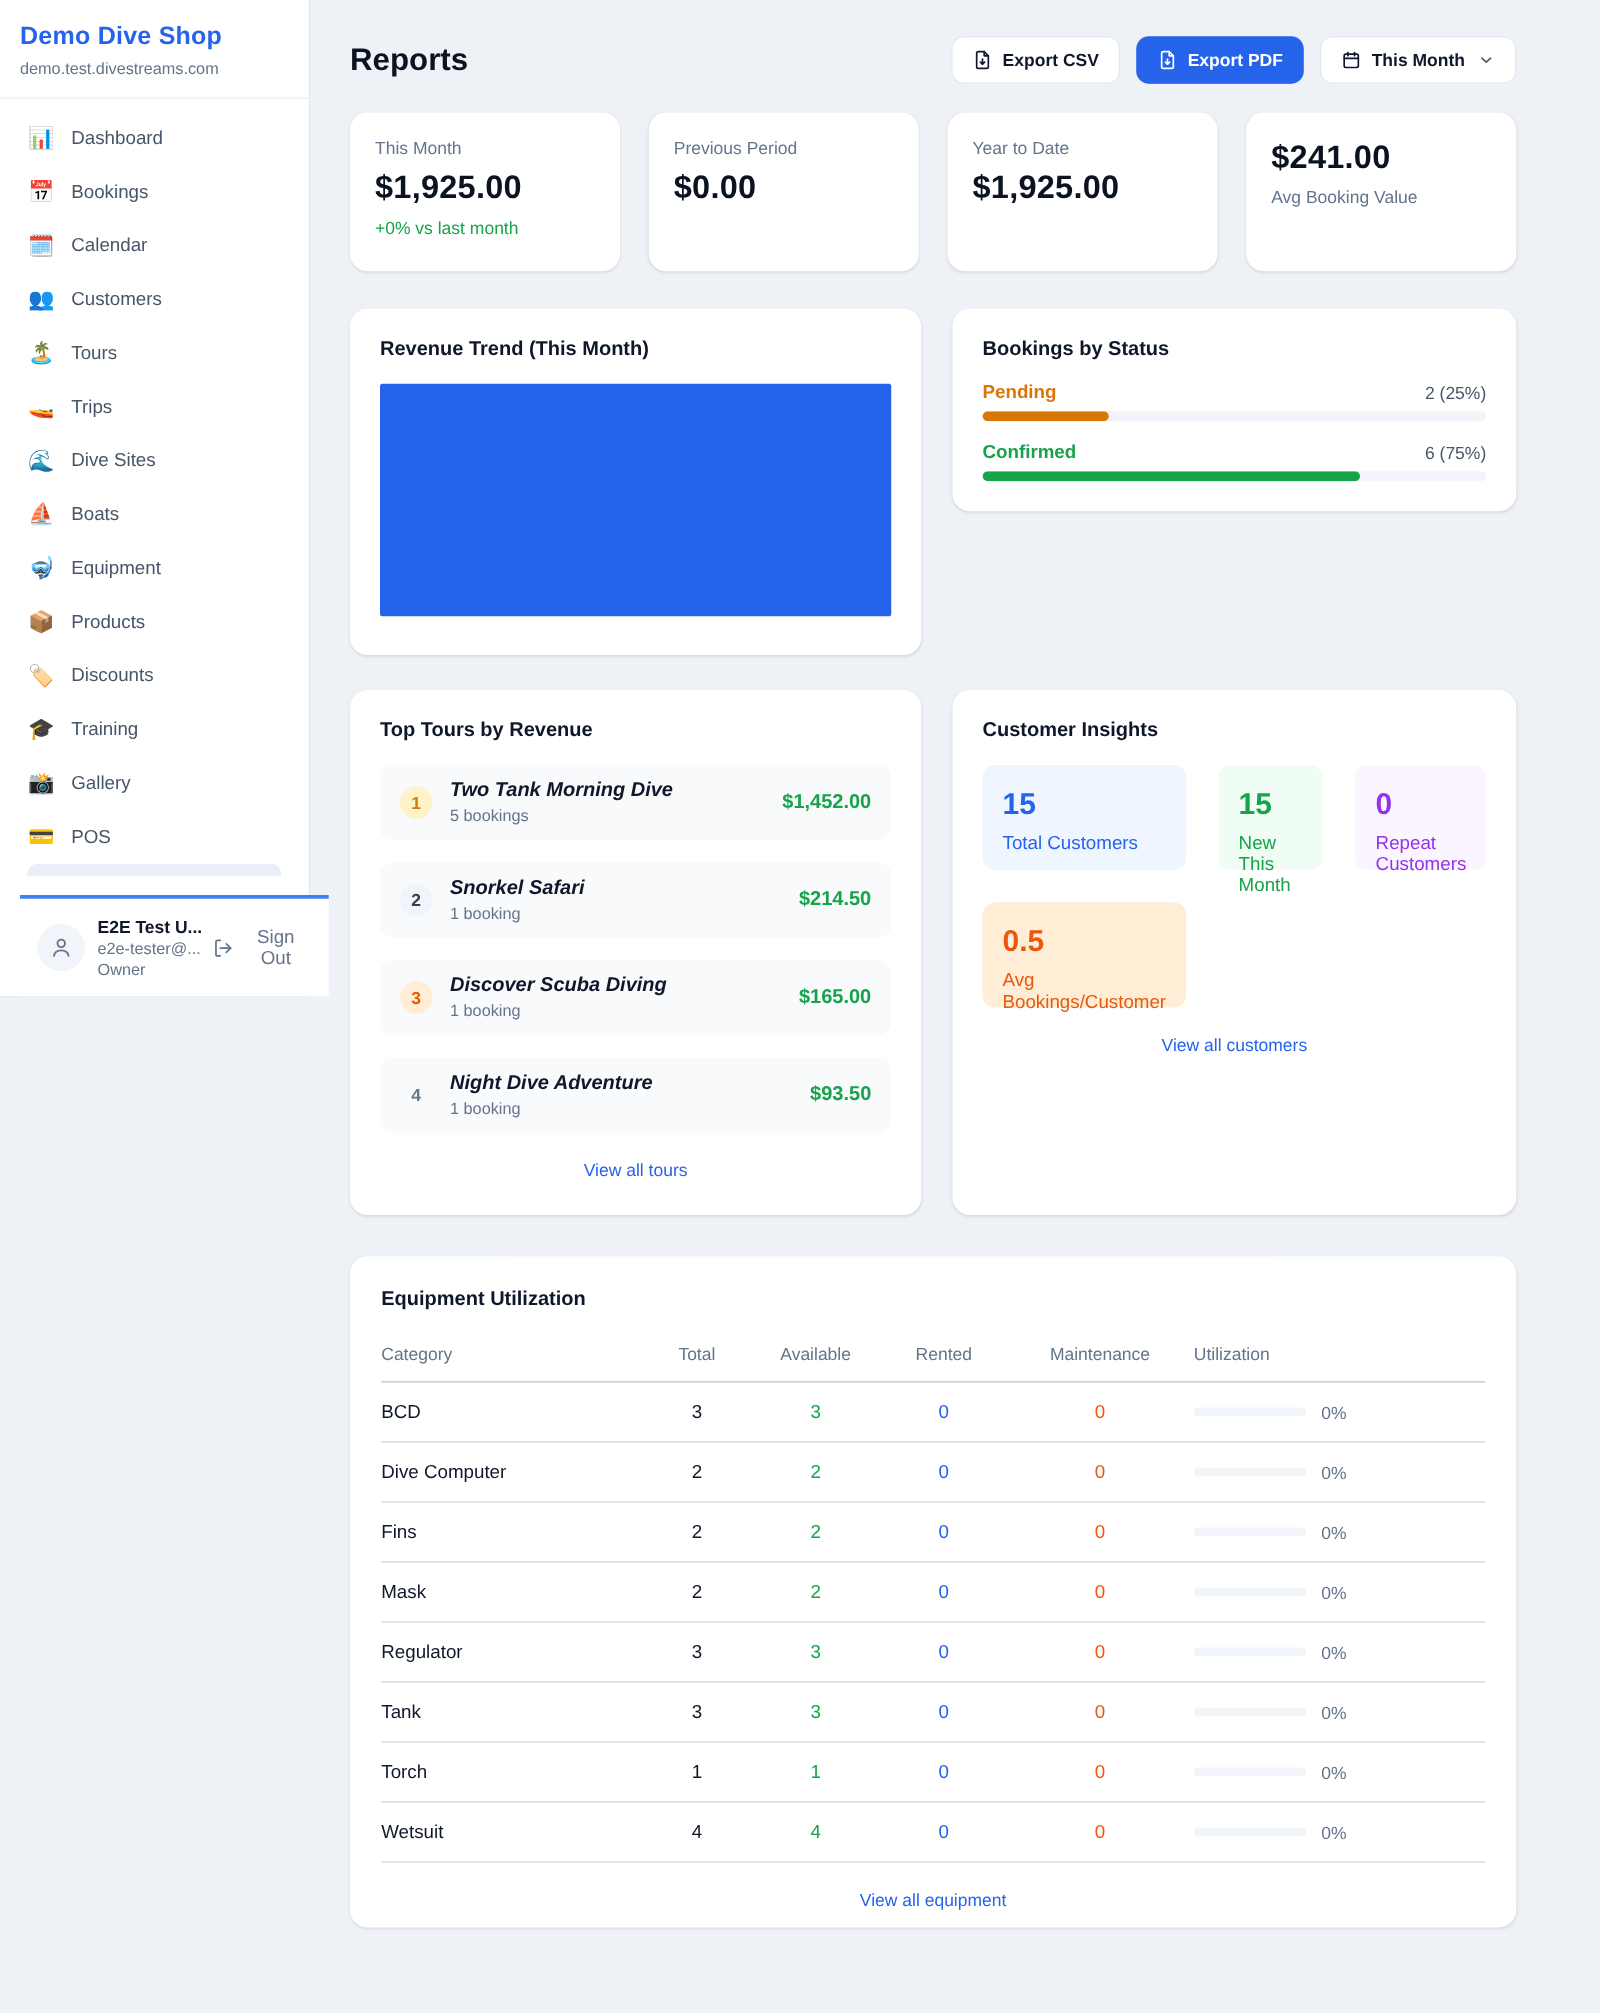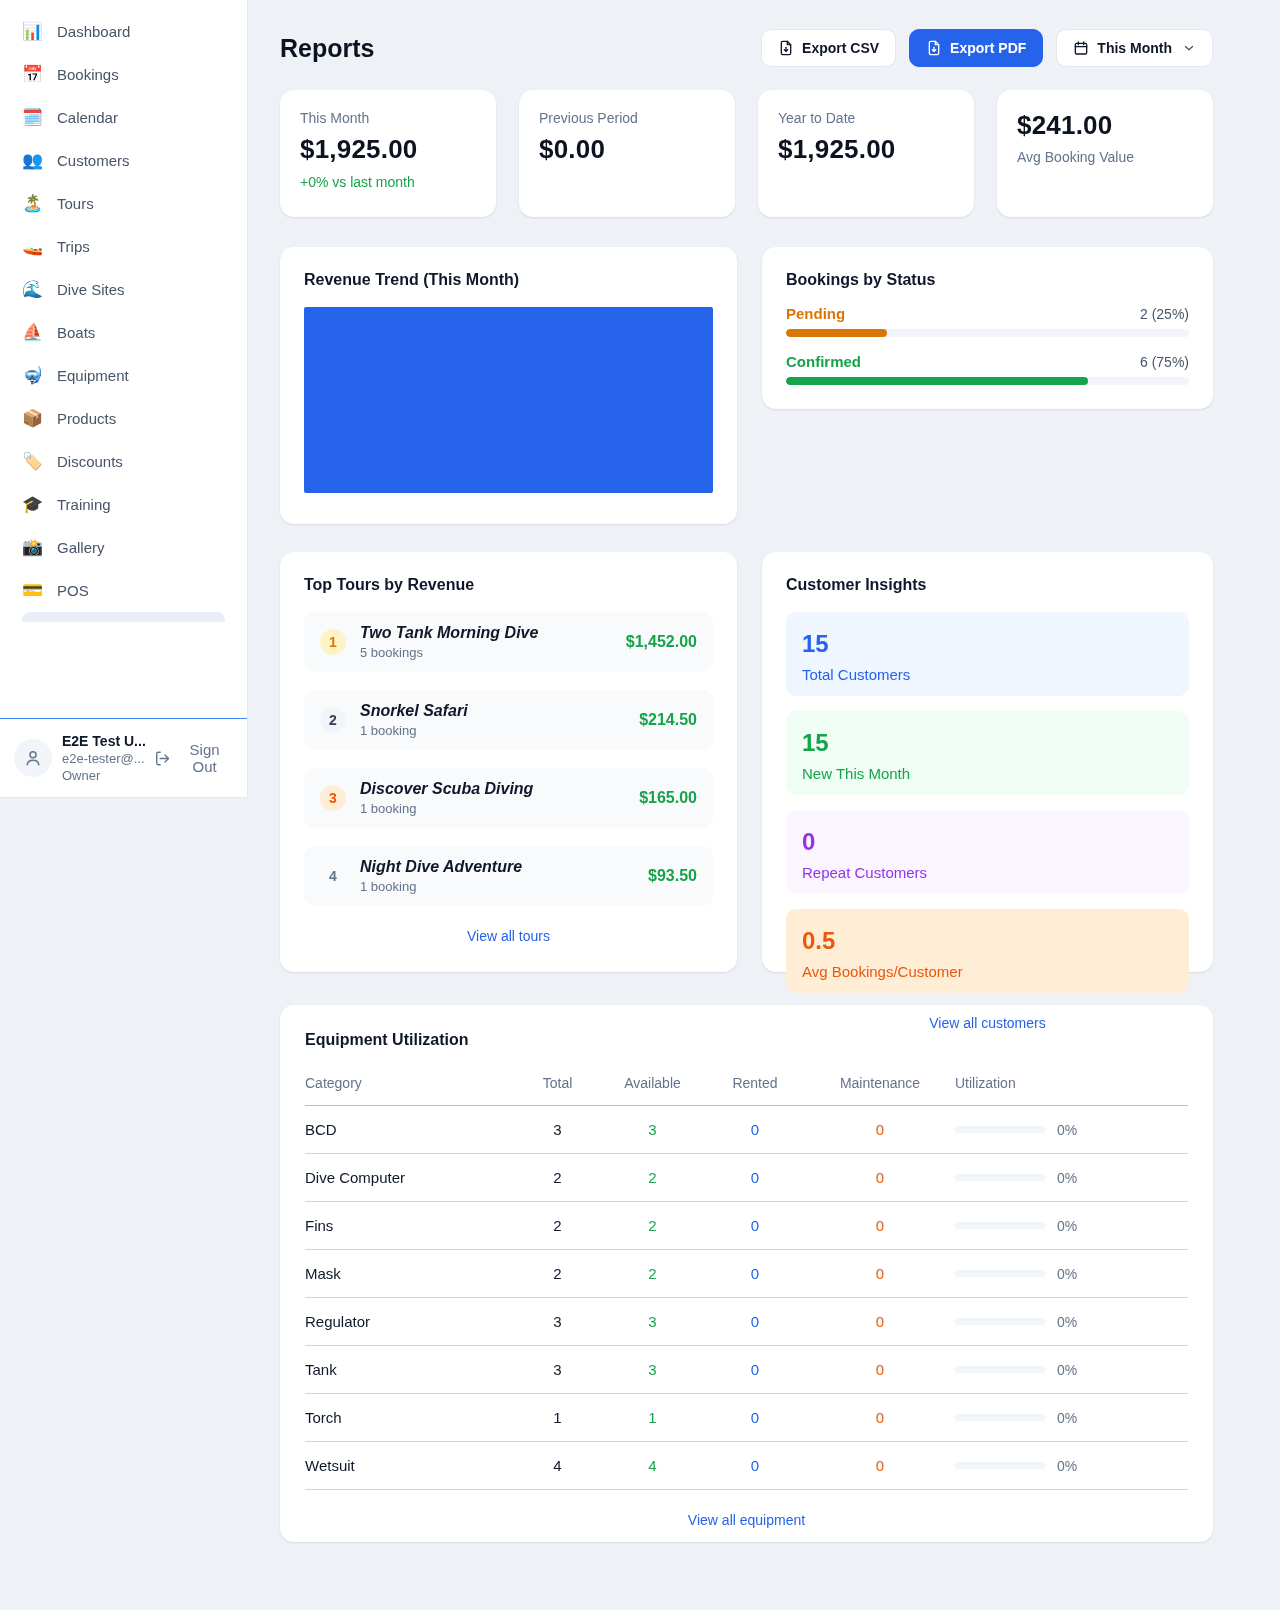--- a/index.html
+++ b/index.html
@@ -29,22 +29,22 @@
     display:flex; align-items:center; gap:13px;
     height:43px; padding:0 10px; border-radius:8px;
     font-size:15px; color:#475569; cursor:pointer;
   }
   .nav-icon { width:22px; font-size:17px; text-align:center; }
   .nav-partial {
     height:10px; margin:0 10px 0 10px;
     background:#e9eef7; border-radius:8px 8px 0 0;
   }
   .user-footer {
-    position:absolute; left:0; bottom:0; width:100%;
-    border-top:1px solid #3b82f6; background:#fff;
+    position:absolute; left:16px; bottom:0; width:100%;
+    border-top:3px solid #3b82f6; background:#fff;
     padding:14px 14px; display:flex; align-items:center; gap:10px;
   }
   .avatar {
     width:38px; height:38px; border-radius:50%;
     background:#f1f5f9; color:#64748b;
     display:flex; align-items:center; justify-content:center; flex:none;
   }
   .user-info { min-width:0; }
   .user-name { font-size:14px; font-weight:bold; color:#0f172a; white-space:nowrap; }
   .user-email { font-size:13px; color:#64748b; margin-top:2px; white-space:nowrap; }
@@ -111,21 +111,21 @@
     display:flex; align-items:center; justify-content:center;
     font-size:14px; font-weight:bold; color:#64748b;
   }
   .tour-info { min-width:0; }
   .tour-name { font-size:16px; font-weight:bold; color:#0f172a;font-style:italic; }
   .tour-sub { font-size:13px; color:#64748b; margin-top:3px; }
   .tour-amount { margin-left:auto; font-size:16px; font-weight:bold; color:#16a34a; }
   .view-all { display:block; text-align:center; font-size:14px; color:#2563eb; text-decoration:none; margin-top:22px; cursor:pointer; }
 
   .insights-card { padding:24px; height:420px; }
-  .tiles { display:grid; grid-template-columns:1fr; gap:15px; margin-top:18px; }
+  .tiles { display:grid; grid-template-columns:1fr 1fr 1fr; gap:26px; margin-top:18px; }
   .tile { border-radius:10px; padding:18px 16px; height:84px; }
   .tile-number { font-size:24px; font-weight:bold; }
   .tile-label { font-size:15px; margin-top:8px; }
 
   .equip-card { margin-top:33px; padding:26px 25px 14px 25px; }
   .equip-table { margin-top:20px; }
   .equip-grid { display:grid; grid-template-columns:210px 85px 105px 100px 150px 1fr; align-items:center; }
   .equip-head { padding:6px 0 14px 0; border-bottom:1px solid #b6c0cd; }
   .equip-head .th { font-size:14px; color:#64748b; }
   .th-center { text-align:center; }
@@ -138,20 +138,24 @@
   .td-maint { color:#ea580c; }
   .util-cell { display:flex; align-items:center; gap:12px; }
   .util-track { width:90px; height:7px; background:#f1f5f9; border-radius:99px; overflow:hidden; }
   .util-fill { height:100%; background:#2563eb; border-radius:99px; }
   .util-label { font-size:14px; color:#64748b; }
 </style>
 </head>
 <body>
 
 <aside class="sidebar">
+  <div class="brand">
+    <div class="brand-name">Demo Dive Shop</div>
+    <div class="brand-domain">demo.test.divestreams.com</div>
+  </div>
   <nav class="nav">
     <div class="nav-item">
         <span class="nav-icon">📊</span>
         <span>Dashboard</span>
       </div>
     <div class="nav-item">
         <span class="nav-icon">📅</span>
         <span>Bookings</span>
       </div>
     <div class="nav-item">

